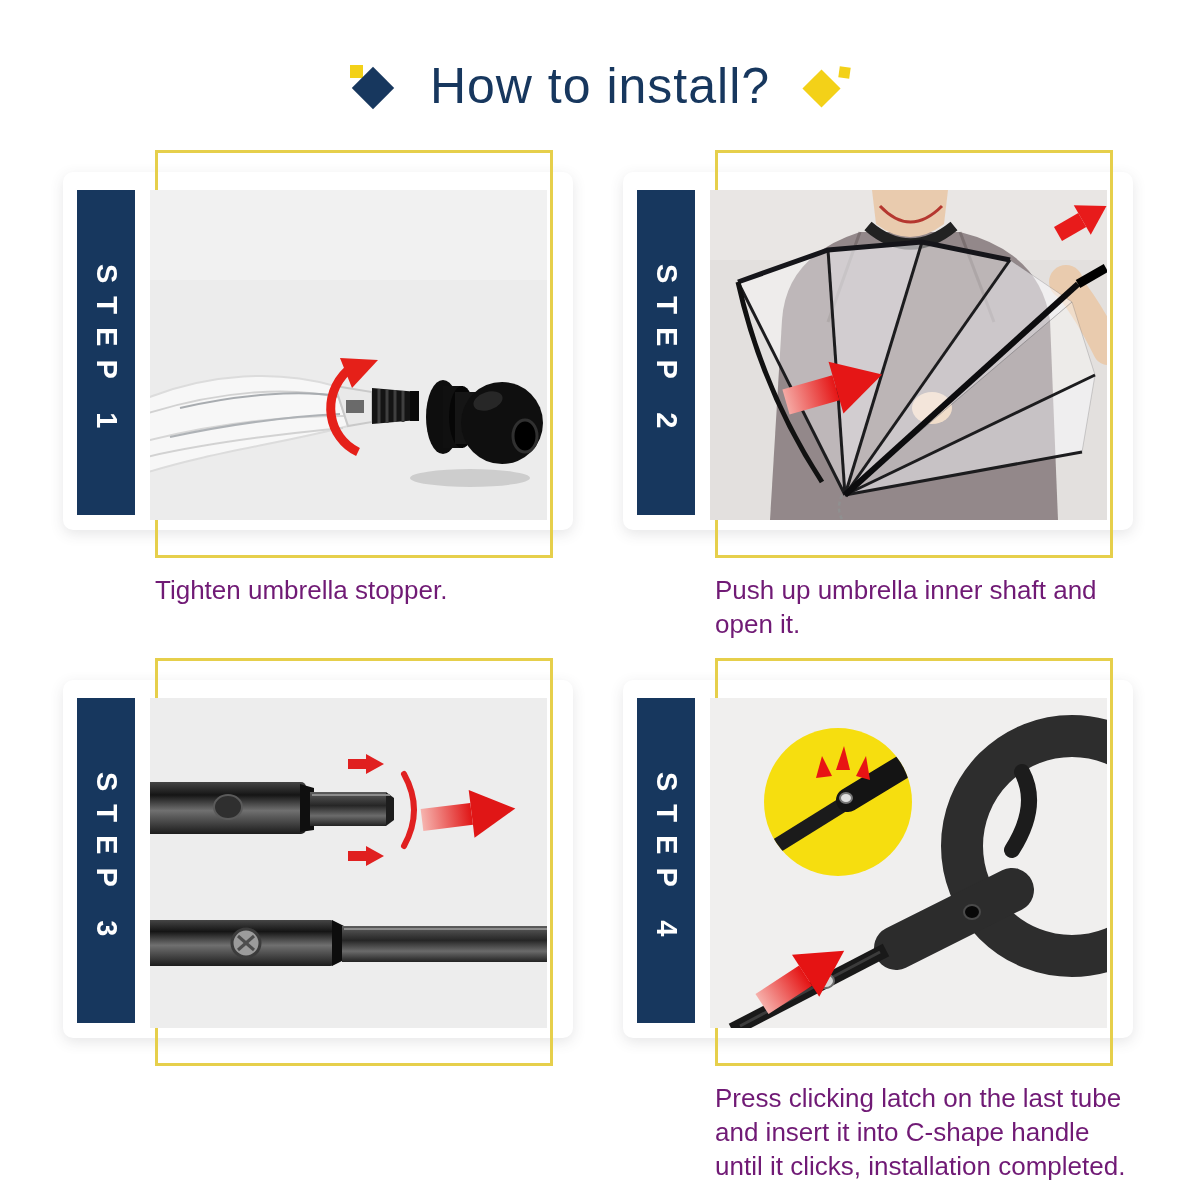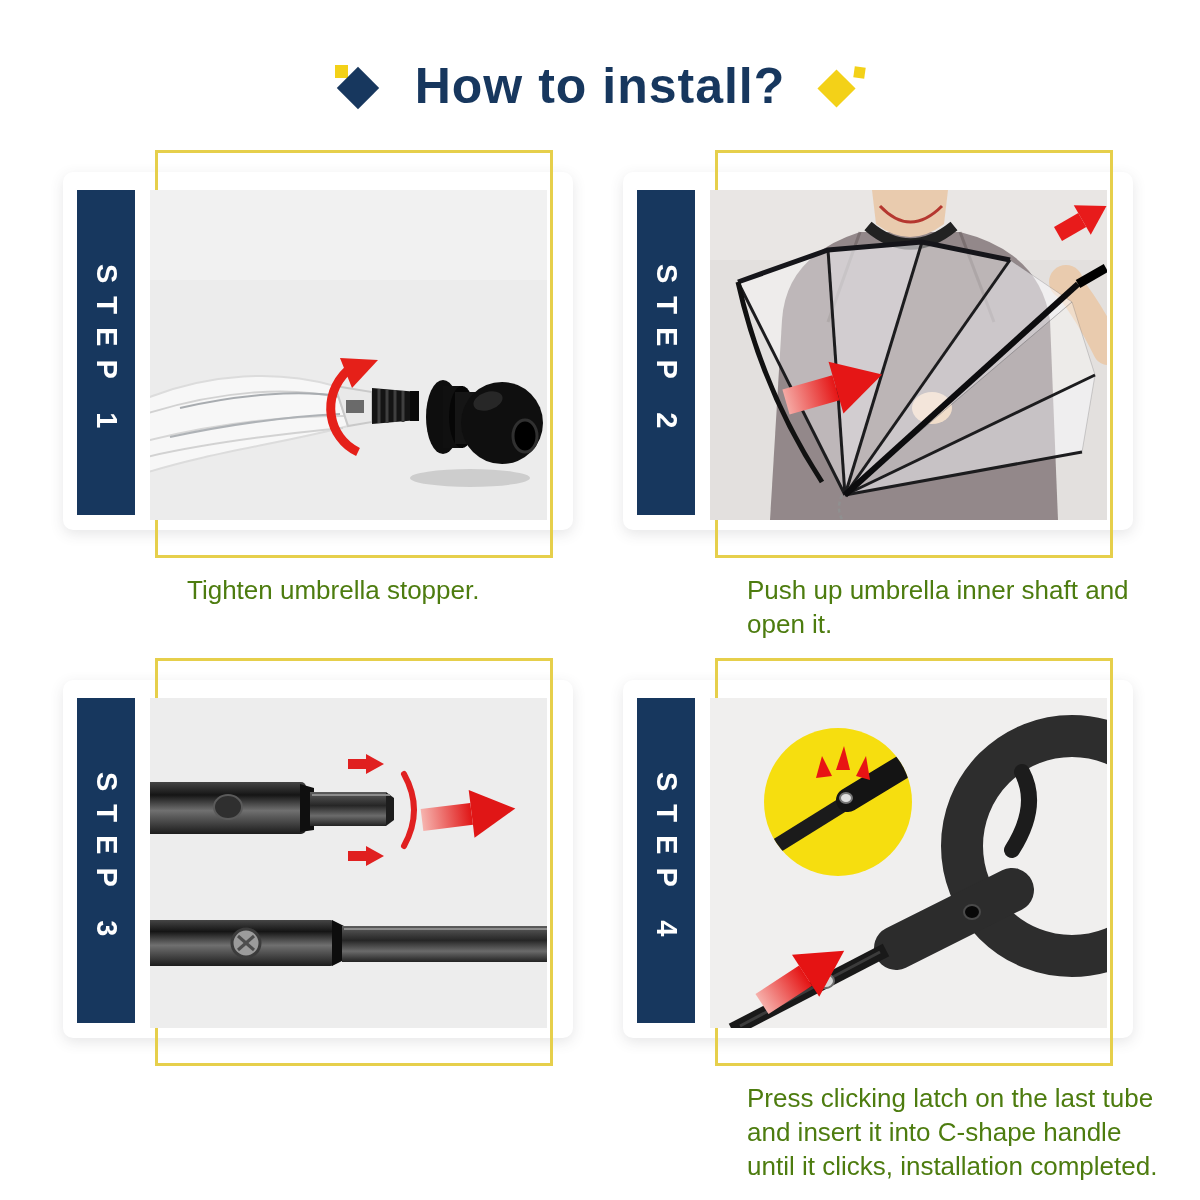--- a/index.html
+++ b/index.html
@@ -8,21 +8,21 @@
     background:#ffffff;
     font-family:"Liberation Sans", sans-serif;
     overflow:hidden;
   }
   
   .header{
     position:absolute;top:46px;left:0;width:1200px;height:80px;
     display:flex;align-items:center;justify-content:center;gap:34px;
   }
   .page-title{
-    font-size:50px;font-weight:700;color:#17375e;letter-spacing:1px;
+    font-size:50px;font-weight:400;color:#17375e;letter-spacing:1px;
   }
   .deco{position:relative;width:46px;height:46px;flex:0 0 auto;}
   .deco .diamond{
     position:absolute;left:8px;top:10px;width:30px;height:30px;
     transform:rotate(45deg);
   }
   .deco .sq{position:absolute;width:13px;height:13px;}
   .deco-left .diamond{background:#17375e;}
   .deco-left .sq{left:0;top:2px;background:#f3d118;}
   .deco-right .diamond{background:#f3d118;width:27px;height:27px;left:4px;top:12px;}
@@ -54,22 +54,22 @@
     background:#17375e;z-index:4;
     display:flex;align-items:center;justify-content:center;
   }
   .step-label{
     writing-mode:vertical-rl;text-orientation:mixed;
     color:#ffffff;font-size:29px;font-weight:600;letter-spacing:13px;
     white-space:nowrap;
   }
   .step-caption{
     position:absolute;left:92px;top:424px;
-    font-size:26px;line-height:1.3;color:#4d7c0f;
-    white-space:pre-line;z-index:2;margin-left:32px;
+    font-size:26px;line-height:1.3;color:#701a75;
+    white-space:pre-line;z-index:2;
   }
   .col1 .step-caption{width:430px;}
   .col2 .step-caption{width:505px;}
 </style>
 </head>
 <body>
 
 <div class="header">
   <span class="deco deco-left">
     <span class="sq"></span>

